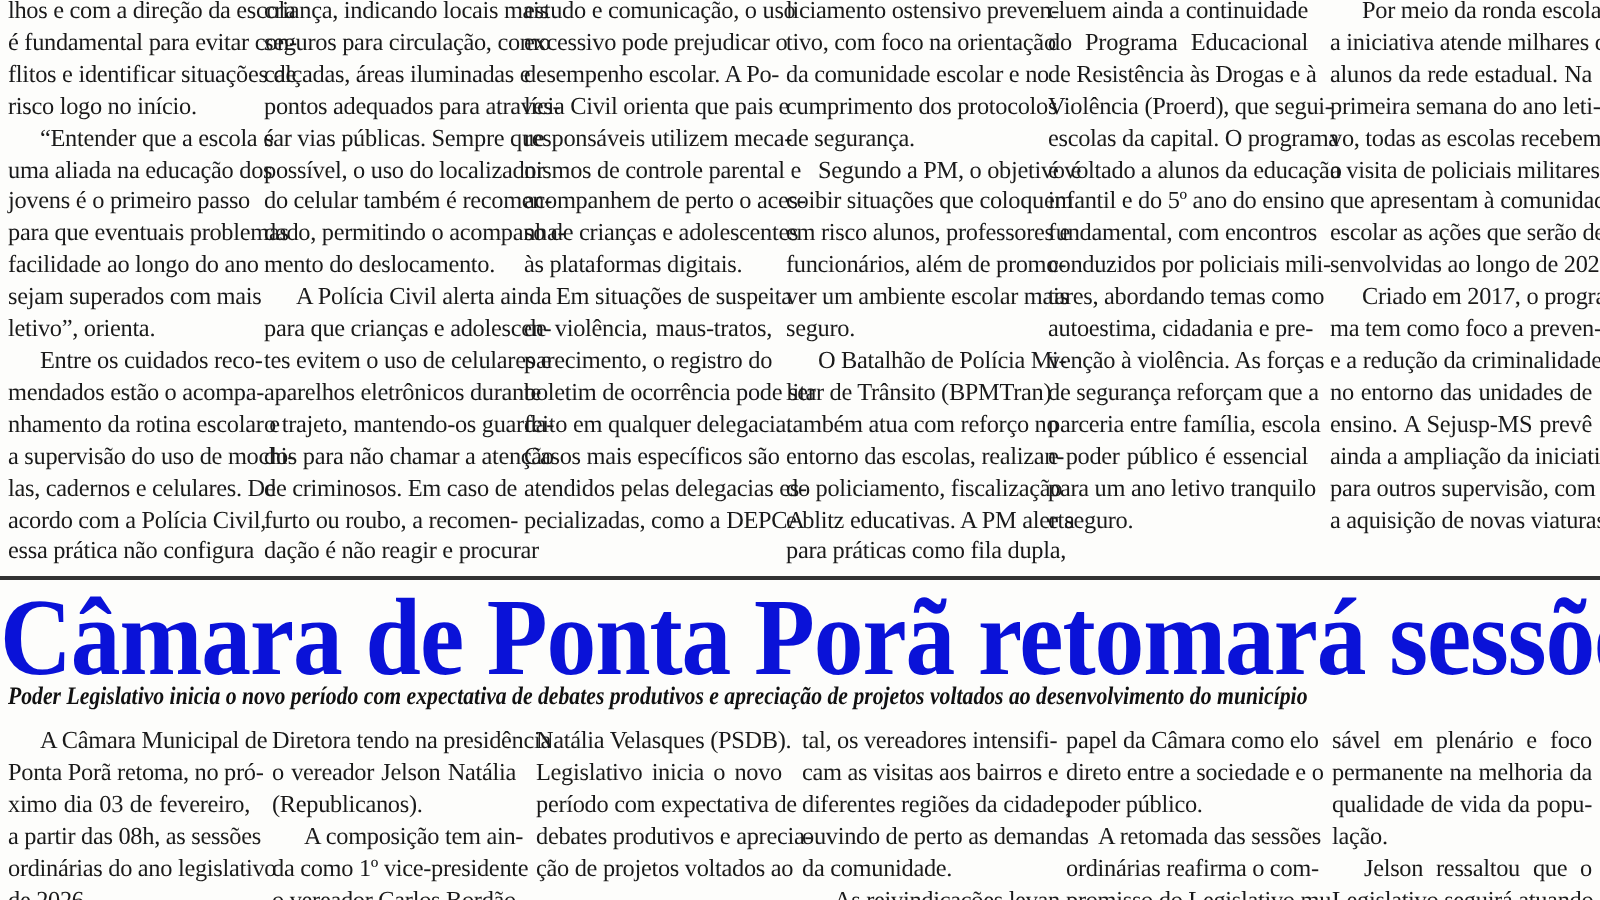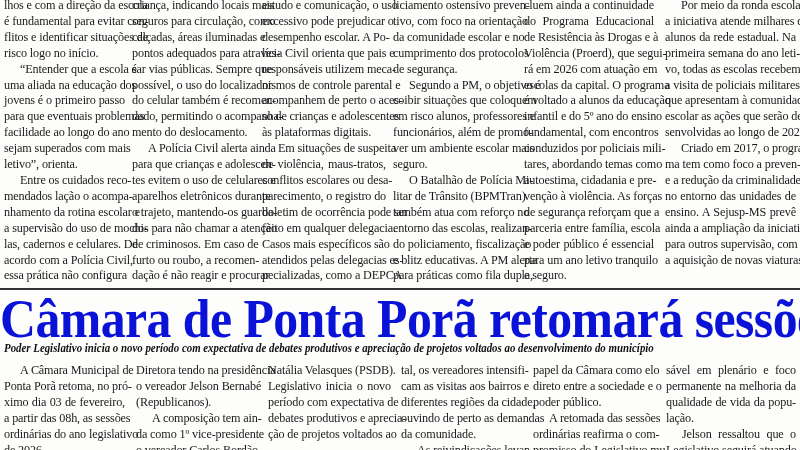--- a/index.html
+++ b/index.html
@@ -101,21 +101,21 @@
       <span class="line">flitos e identificar situações de</span>
       <span class="line last">risco logo no início.</span>
       <span class="line ind">“Entender que a escola é</span>
       <span class="line">uma aliada na educação dos</span>
       <span class="line">jovens é o primeiro passo</span>
       <span class="line">para que eventuais problemas</span>
       <span class="line">facilidade ao longo do ano</span>
       <span class="line">sejam superados com mais</span>
       <span class="line last">letivo”, orienta.</span>
       <span class="line ind">Entre os cuidados reco-</span>
-      <span class="line">mendados lação o acompa-</span>
+      <span class="line">mendados estão o acompa-</span>
       <span class="line">nhamento da rotina escolar e</span>
       <span class="line">a supervisão do uso de mochi-</span>
       <span class="line">las, cadernos e celulares. De</span>
       <span class="line">acordo com a Polícia Civil,</span>
       <span class="line">essa prática não configura</span>
     </div>
     <div class="col" style="left: 132px; width: 122px;">
       <span class="line">criança, indicando locais mais</span>
       <span class="line">seguros para circulação, como</span>
       <span class="line">calçadas, áreas iluminadas e</span>
@@ -140,21 +140,20 @@
       <span class="line">excessivo pode prejudicar o</span>
       <span class="line">desempenho escolar. A Po-</span>
       <span class="line">lícia Civil orienta que pais e</span>
       <span class="line">responsáveis utilizem meca-</span>
       <span class="line">nismos de controle parental e</span>
       <span class="line">acompanhem de perto o aces-</span>
       <span class="line">so de crianças e adolescentes</span>
       <span class="line last">às plataformas digitais.</span>
       <span class="line ind">Em situações de suspeita</span>
       <span class="line">de violência, maus-tratos,</span>
-      <span class="line">conflitos escolares ou desa-</span>
       <span class="line">parecimento, o registro do</span>
       <span class="line">boletim de ocorrência pode ser</span>
       <span class="line">feito em qualquer delegacia.</span>
       <span class="line">Casos mais específicos são</span>
       <span class="line">atendidos pelas delegacias es-</span>
       <span class="line">pecializadas, como a DEPCA</span>
     </div>
     <div class="col" style="left: 393px; width: 125px;">
       <span class="line">liciamento ostensivo preven-</span>
       <span class="line">tivo, com foco na orientação</span>
@@ -173,21 +172,20 @@
       <span class="line">entorno das escolas, realizan-</span>
       <span class="line">do policiamento, fiscalização</span>
       <span class="line">e blitz educativas. A PM alerta</span>
       <span class="line">para práticas como fila dupla,</span>
     </div>
     <div class="col" style="left: 524px; width: 130px;">
       <span class="line">cluem ainda a continuidade</span>
       <span class="line">do Programa Educacional</span>
       <span class="line">de Resistência às Drogas e à</span>
       <span class="line">Violência (Proerd), que segui-</span>
-      <span class="line">rá em 2026 com atuação em</span>
       <span class="line">escolas da capital. O programa</span>
       <span class="line">é voltado a alunos da educação</span>
       <span class="line">infantil e do 5º ano do ensino</span>
       <span class="line">fundamental, com encontros</span>
       <span class="line">conduzidos por policiais mili-</span>
       <span class="line">tares, abordando temas como</span>
       <span class="line">autoestima, cidadania e pre-</span>
       <span class="line">venção à violência. As forças</span>
       <span class="line">de segurança reforçam que a</span>
       <span class="line">parceria entre família, escola</span>
@@ -226,21 +224,21 @@
     <div class="col" style="left: 4px; width: 121px;">
       <span class="line ind">A Câmara Municipal de</span>
       <span class="line">Ponta Porã retoma, no pró-</span>
       <span class="line">ximo dia 03 de fevereiro,</span>
       <span class="line">a partir das 08h, as sessões</span>
       <span class="line">ordinárias do ano legislativo</span>
       <span class="line last">de 2026.</span>
     </div>
     <div class="col" style="left: 136px; width: 122px;">
       <span class="line">Diretora tendo na presidência</span>
-      <span class="line">o vereador Jelson Bernabé</span>
+      <span class="line">o vereador Jelson Natália</span>
       <span class="line last">(Republicanos).</span>
       <span class="line ind">A composição tem ain-</span>
       <span class="line">da como 1º vice-presidente</span>
       <span class="line">o vereador Carlos Bordão</span>
     </div>
     <div class="col" style="left: 268px; width: 123px;">
       <span class="line last">Natália Velasques (PSDB).</span>
       <span class="line">Legislativo inicia o novo</span>
       <span class="line">período com expectativa de</span>
       <span class="line">debates produtivos e aprecia-</span>

